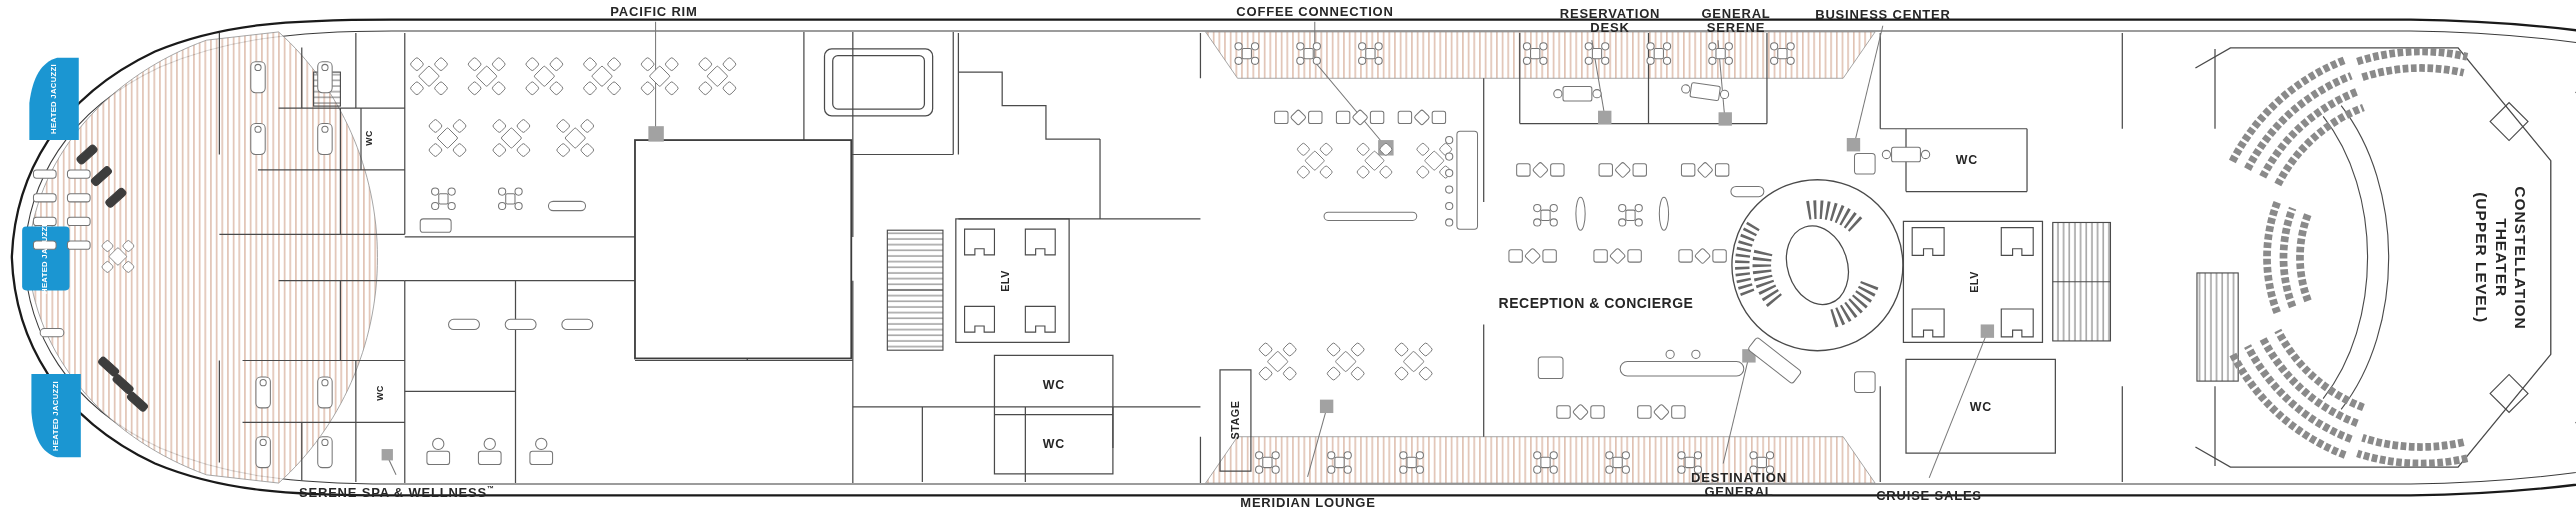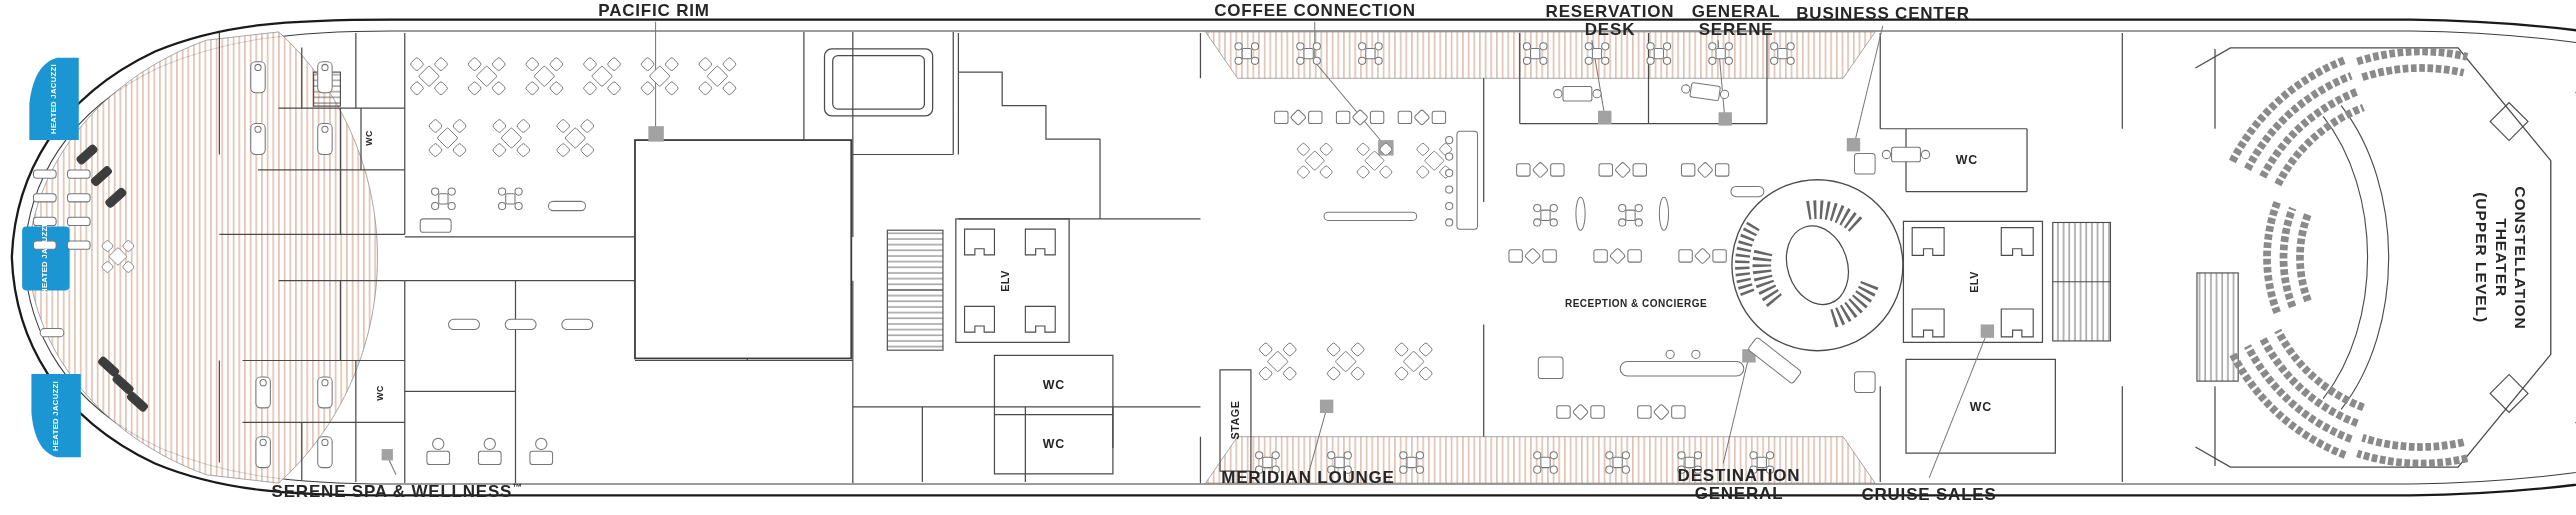--- a/index.html
+++ b/index.html
@@ -6,32 +6,32 @@
     --jacuzzi:#1b96d2; --deck:#d9b3a0; --wall:#4a4a4a; --ink:#262626;
     --leader:#777777; --marker:#a2a2a2; --seat:#8a8a8a; --furn:#757575;
   }
   html,body{margin:0;padding:0;background:#fff;}
   #plan{position:relative;width:3091px;height:515px;background:#fff;overflow:hidden;
         font-family:"Liberation Sans",sans-serif;color:var(--ink);}
   #plan svg{position:absolute;left:0;top:0;}
   .lbl{position:absolute;transform:translate(-50%,-50%);white-space:nowrap;
        font-weight:700;letter-spacing:0.8px;color:var(--ink);text-align:center;}
   .lbl .ln{display:block;line-height:1.08;margin-left:36px;}
-  .call{font-size:17px;}
+  .call{font-size:13px;}
   .rlabel{position:absolute;transform:translate(-50%,-50%) rotate(-90deg);
           white-space:nowrap;font-weight:700;letter-spacing:0.5px;color:var(--ink);}
   .vtheater{position:absolute;transform:translate(-50%,-50%);writing-mode:vertical-rl;
             text-orientation:mixed;font-weight:700;font-size:15.5px;letter-spacing:1px;
             color:var(--ink);text-align:center;line-height:1.25;}
   .vtheater .ln{display:block;}
   .jacz{position:absolute;transform:translate(-50%,-50%) rotate(-90deg);
         color:#fff;font-weight:700;font-size:7.7px;letter-spacing:0.3px;
         text-align:center;line-height:1.05;}
   .wcbig{font-size:12.4px;letter-spacing:1px;}
-  .recep{font-size:10px;letter-spacing:0.5px;margin-left:40px;}
+  .recep{font-size:14px;letter-spacing:0.5px;}
   sup{font-size:55%;}
 </style>
 </head>
 <body>
 
 <div id="plan">
 
   <svg id="planSvg" width="3091" height="515" viewBox="0 0 6000 1000">
     <defs>
       <pattern id="deckHatch" width="11" height="8" patternUnits="userSpaceOnUse">
@@ -649,21 +649,21 @@
   </div>
   <div class="lbl call" style="left:1718px;top:20.6px">
     <span class="ln">GENERAL</span>
     <span class="ln">SERENE</span>
   </div>
   <div class="lbl call" style="left:1883px;top:14.4px">BUSINESS CENTER</div>
 
   <div class="lbl call" style="left:397px;top:492px">
     <span>SERENE SPA &amp; WELLNESS</span><sup>™</sup>
   </div>
-  <div class="lbl call" style="left:1308px;top:478px">MERIDIAN LOUNGE</div>
+  <div class="lbl call" style="left:1308px;top:502px">MERIDIAN LOUNGE</div>
   <div class="lbl call" style="left:1721px;top:485px">
     <span class="ln">DESTINATION</span>
     <span class="ln">GENERAL</span>
   </div>
   <div class="lbl call" style="left:1929px;top:495px">CRUISE SALES</div>
 
   <div class="lbl recep" style="left:1596px;top:303px">RECEPTION &amp; CONCIERGE</div>
   <div class="vtheater" style="left:2501px;top:258px">
     <span class="ln">CONSTELLATION</span>
     <span class="ln">THEATER</span>

